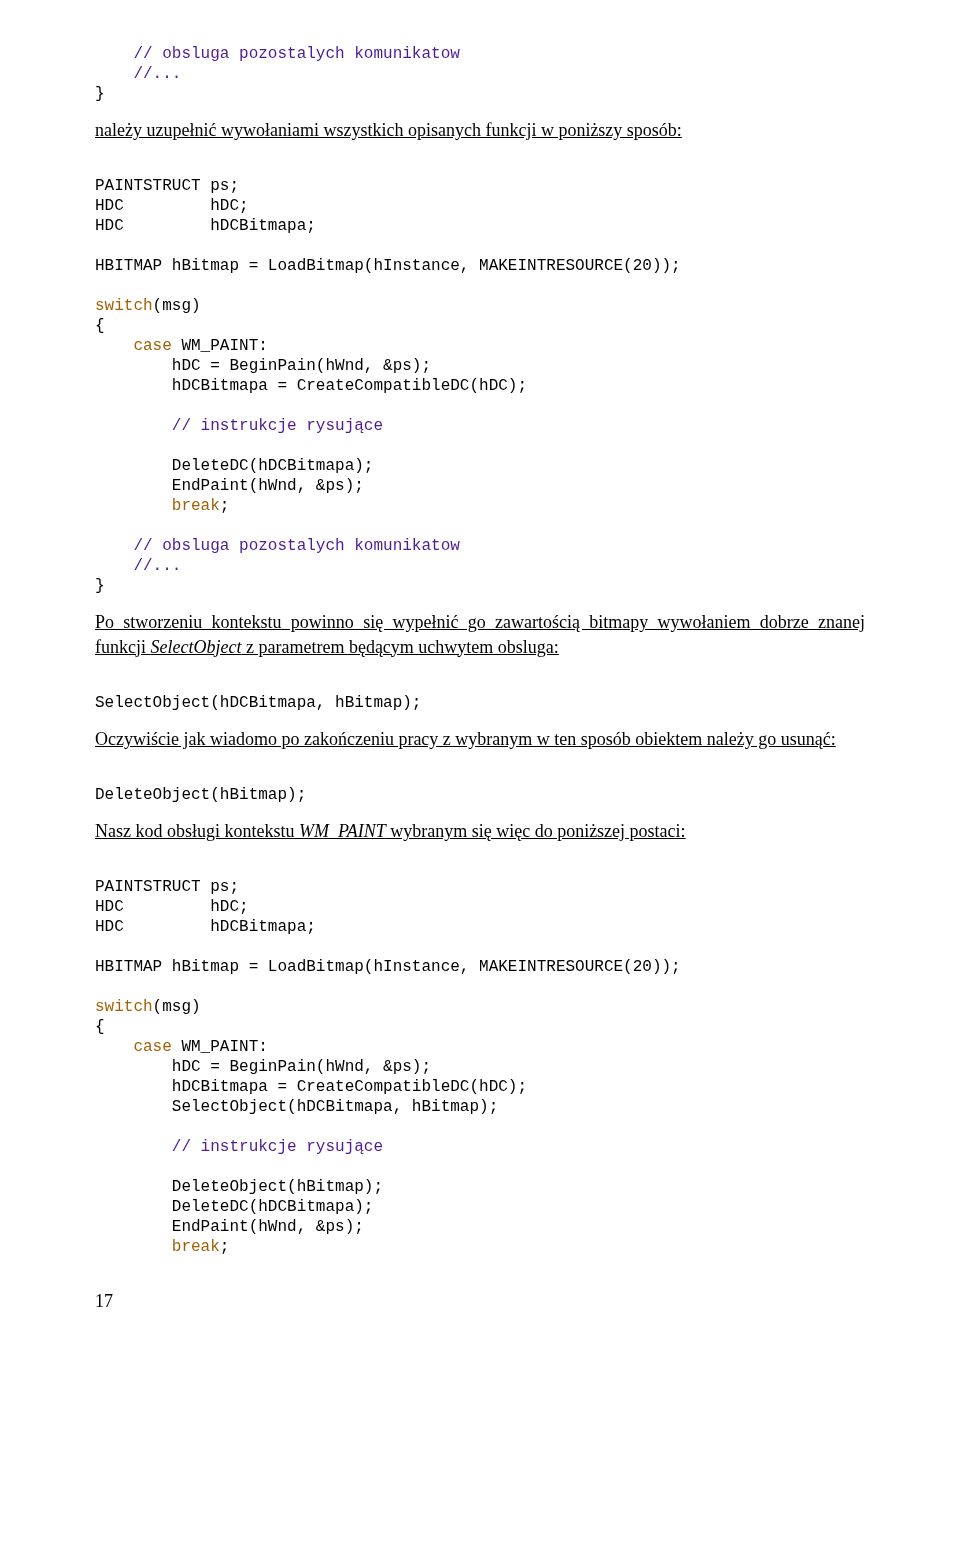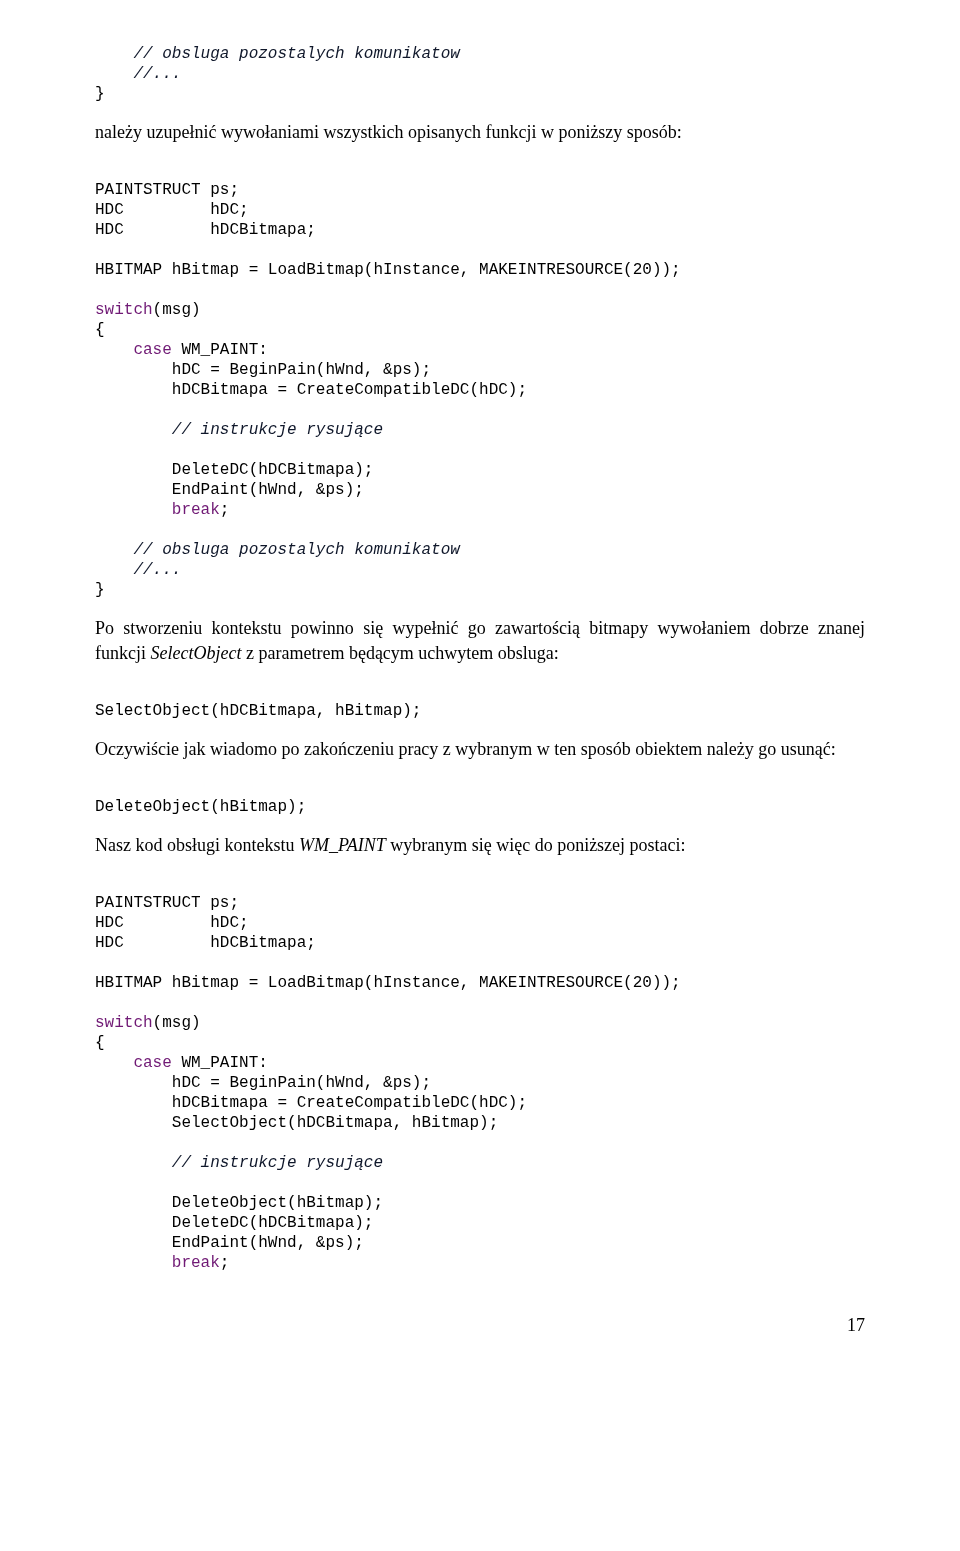--- a/index.html
+++ b/index.html
@@ -13,31 +13,32 @@
     box-sizing: border-box;
     line-height: 1.35;
   }
   .code {
     font-family: "Courier New", Courier, monospace;
     font-size: 16px;
     white-space: pre;
     line-height: 1.25;
     margin: 14px 0;
   }
-  .green { color: #0f172a; font-style: italic; }
-  .blue  { color: #701a75; }
+  .green { color: #4c1d95; }
+  .blue  { color: #a16207; }
   .black { color: #000000; }
   .prose {
-    margin: 16px 0;
+    margin: 10px 0;
     text-align: justify;
+    text-decoration: underline;
   }
   .italic { font-style: italic; }
   .pagenum {
-    text-align: right;
-    margin-top: 40px;
+    text-align: left;
+    margin-top: 32px;
     font-size: 18px;
   }
 </style>
 </head>
 <body>
 
 <div class="code">
 <span class="green">    // obsluga pozostalych komunikatow</span>
 <span class="green">    //...</span>
 <span class="black">}</span>

